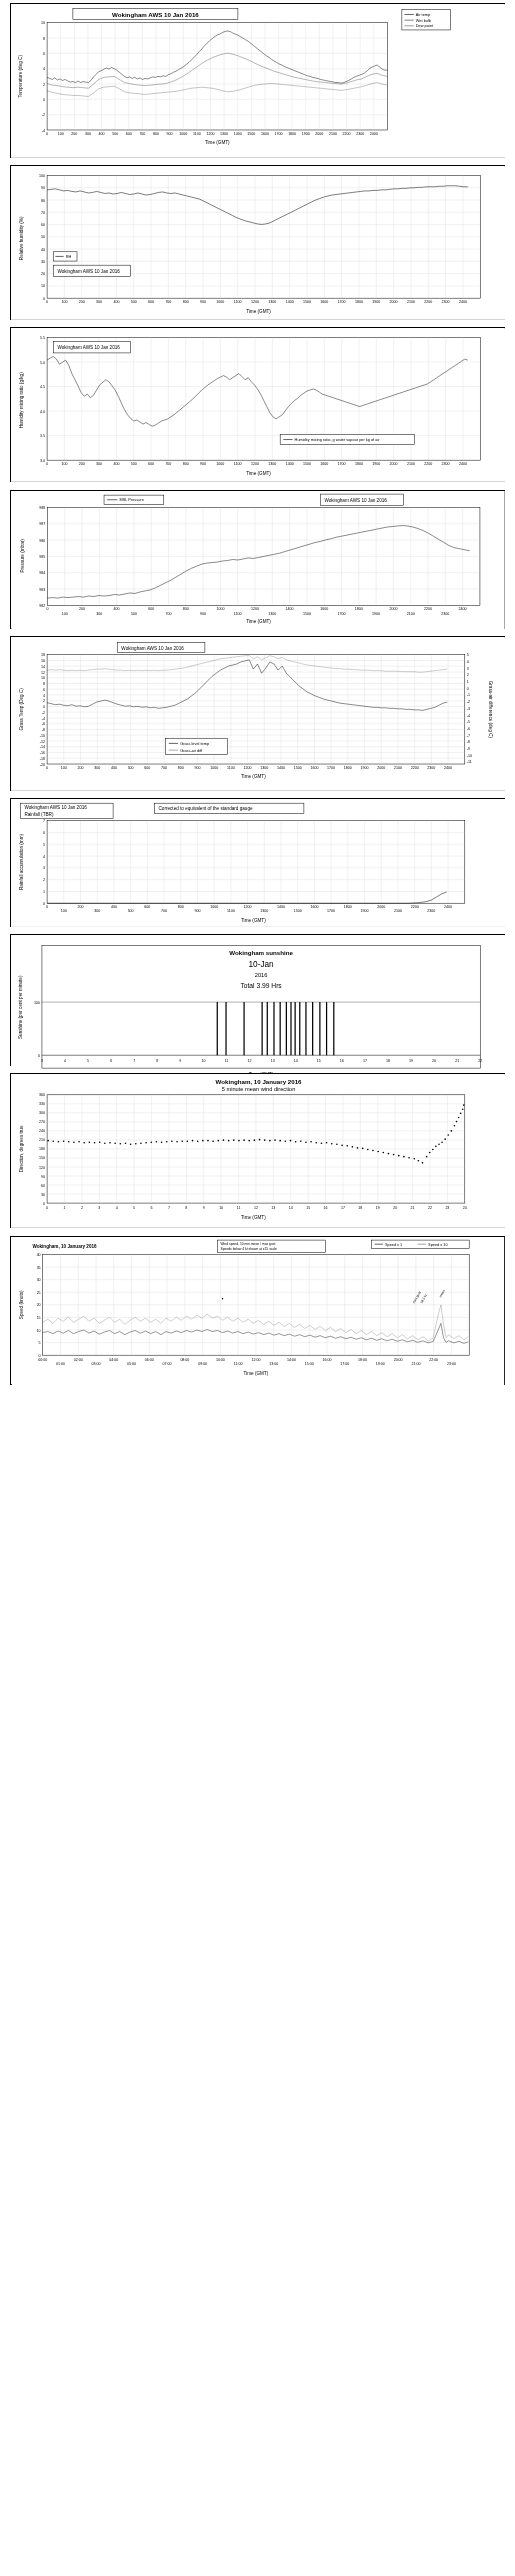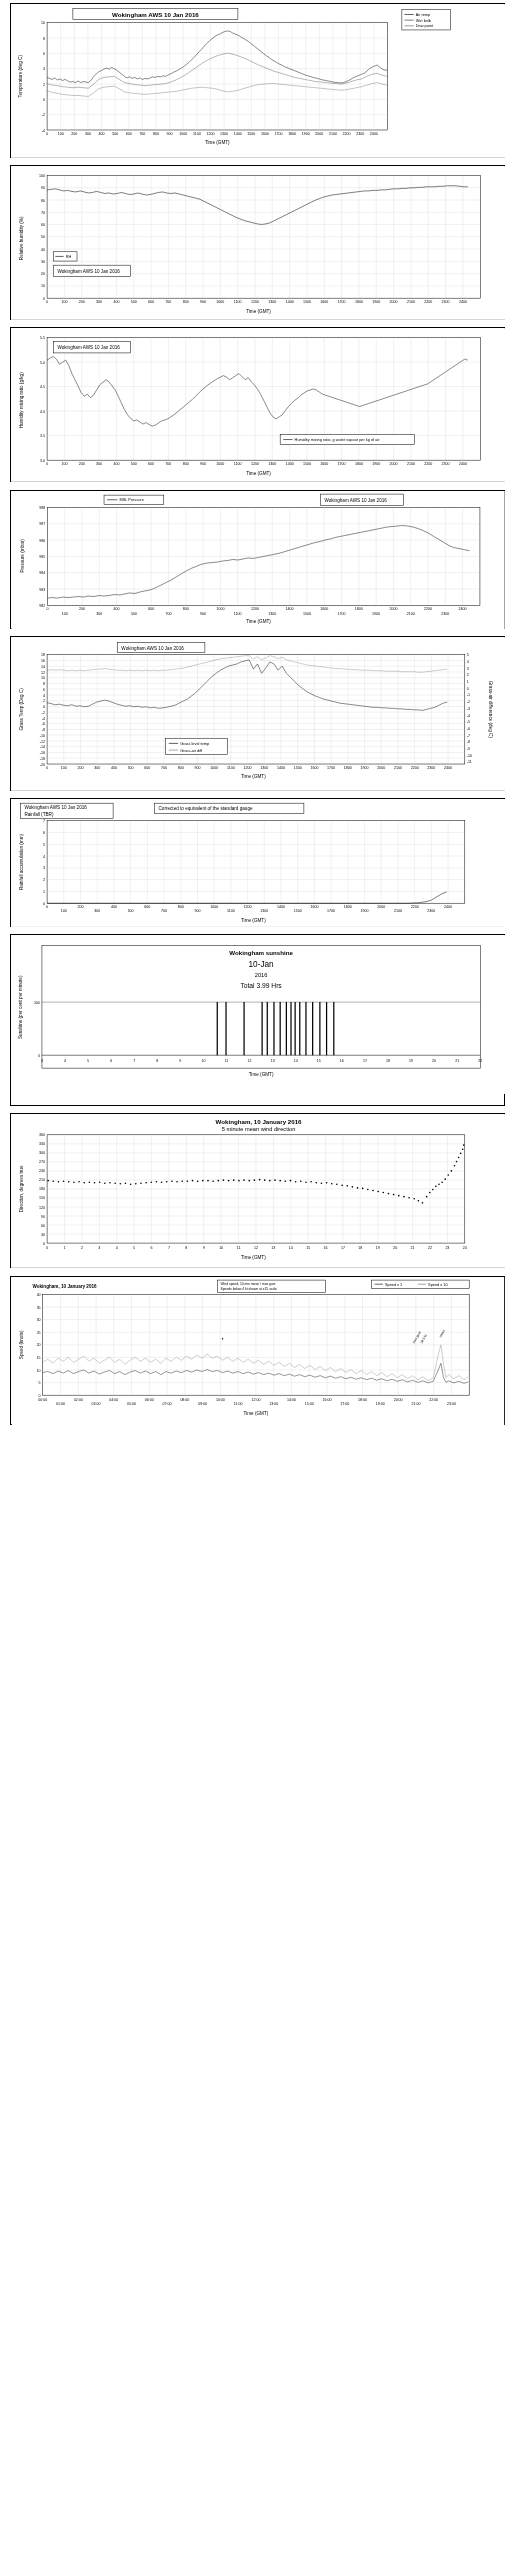--- a/index.html
+++ b/index.html
@@ -600,21 +600,21 @@
       <polyline fill="none" stroke="#000" stroke-width="1" points="70,202 750,202 770,202 790,201 805,199 815,196 825,190 835,184 845,180"></polyline>
 
       <rect x="18" y="8" width="180" height="30" fill="#fff" stroke="#000" stroke-width="1"></rect>
       <text class="boxlbl" x="26" y="20">Wokingham AWS 10 Jan 2016</text>
       <text class="boxlbl" x="26" y="33">Rainfall (TBR)</text>
       <rect x="278" y="8" width="290" height="20" fill="#fff" stroke="#000" stroke-width="1"></rect>
       <text class="boxlbl" x="286" y="22">Corrected to equivalent of the standard gauge</text>
     </svg>
   </div>
 
-  <div class="panel" style="height:172px;">
+  <div class="panel" style="height:132px;">
     <svg width="494" height="159" viewBox="0 0 958 308">
       <rect x="0" y="0" width="958" height="308" fill="#fff"></rect>
       <rect x="60" y="20" width="850" height="238" fill="#fff" stroke="#000" stroke-width="1"></rect>
 
       <text class="ttl" x="485" y="38">Wokingham sunshine</text>
       <text x="485" y="62" text-anchor="middle" font-size="16">10-Jan</text>
       <text x="485" y="82" text-anchor="middle" font-size="11">2016</text>
       <text x="485" y="102" text-anchor="middle" font-size="13">Total 3.99 Hrs</text>
 
       <line x1="60" y1="130" x2="910" y2="130" stroke="#000" stroke-width="0.6"></line>

